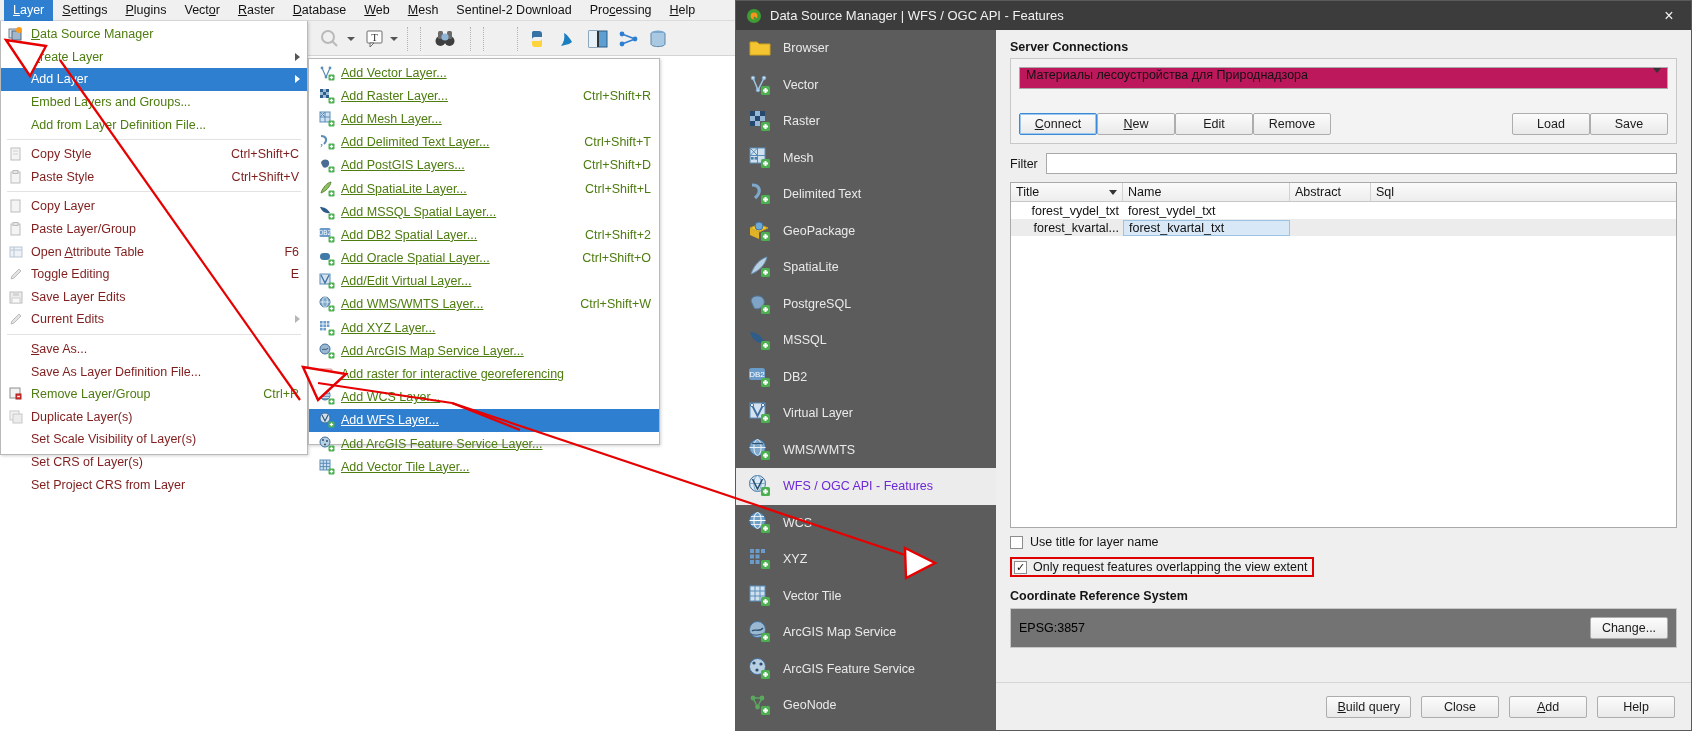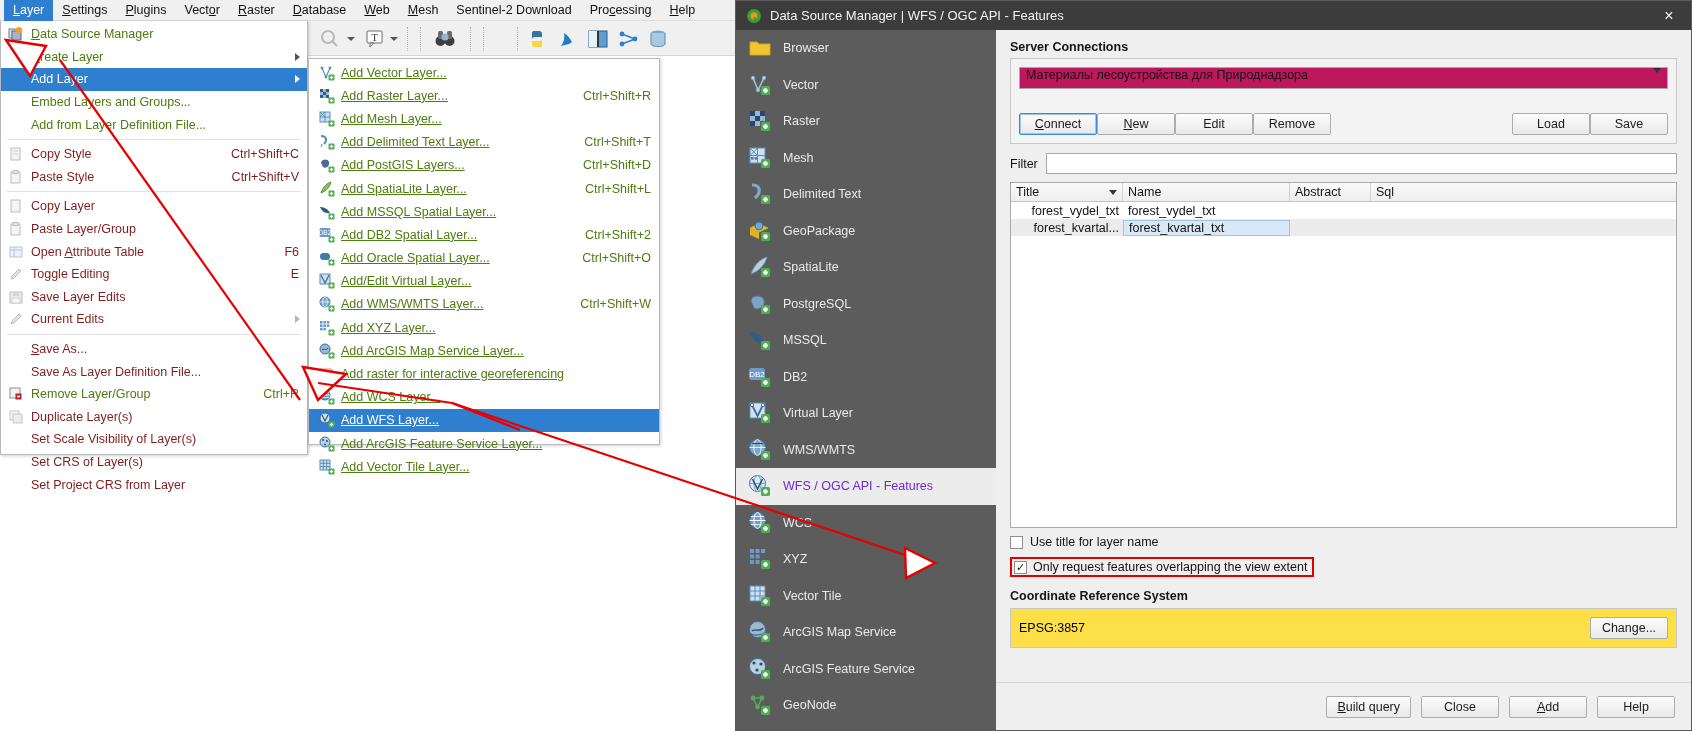--- a/index.html
+++ b/index.html
@@ -113,21 +113,21 @@
      border-left:4px solid transparent;border-right:4px solid transparent;border-top:5px solid #333; }
   .trow { display:flex; height:17px; align-items:center; font-size:12.5px; color:#111; }
   .trow.alt { background:#ececec; }
   .td { padding:0 5px; overflow:hidden; white-space:nowrap; }
   .td.selcell { background:#d8e8f6; border:1px solid #9dc3e3; height:16px; display:flex; align-items:center; }
 
   .cbrow { display:flex; align-items:center; gap:7px; margin-top:7px; font-size:12.5px; color:#141414; }
   .cbox { width:13px; height:13px; background:#ffffff; border:1px solid #8d8d8d; display:flex; align-items:center; justify-content:center; font-size:11px; color:#111; line-height:1; }
   .hl-box { border:2px solid #e10000; padding:1px 5px 1px 2px; display:inline-flex; align-items:center; gap:6px; }
 
-  .crs-box { margin-top:5px; border:1px solid #c8c8c8; background:#fde047; height:40px; display:flex; align-items:center; padding:0 8px; }
+  .crs-box { margin-top:5px; border:1px solid #c8c8c8; background:#737373; height:40px; display:flex; align-items:center; padding:0 8px; }
 
   #dsm-footer { position:absolute; left:0; right:0; bottom:0; height:48px; border-top:1px solid #d6d6d6; background:#efefef;
      display:flex; align-items:center; justify-content:flex-end; gap:10px; padding-right:16px; }
 
   
   #ann { position:absolute; left:0; top:0; width:1692px; height:731px; pointer-events:none; }
 </style>
 </head>
 <body>
 

